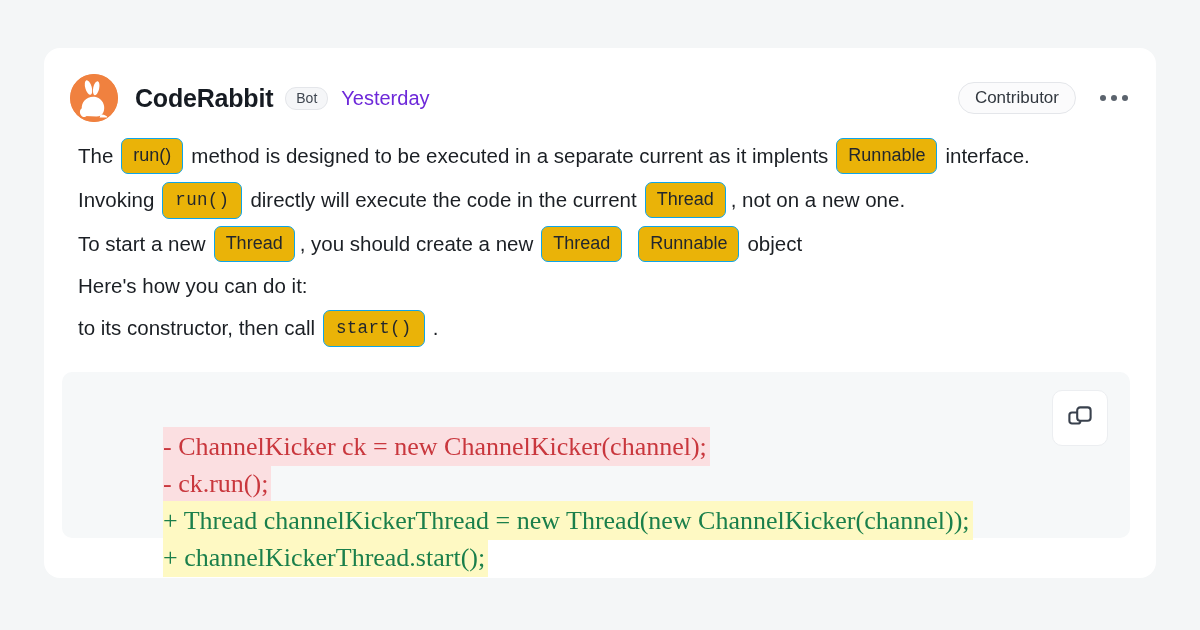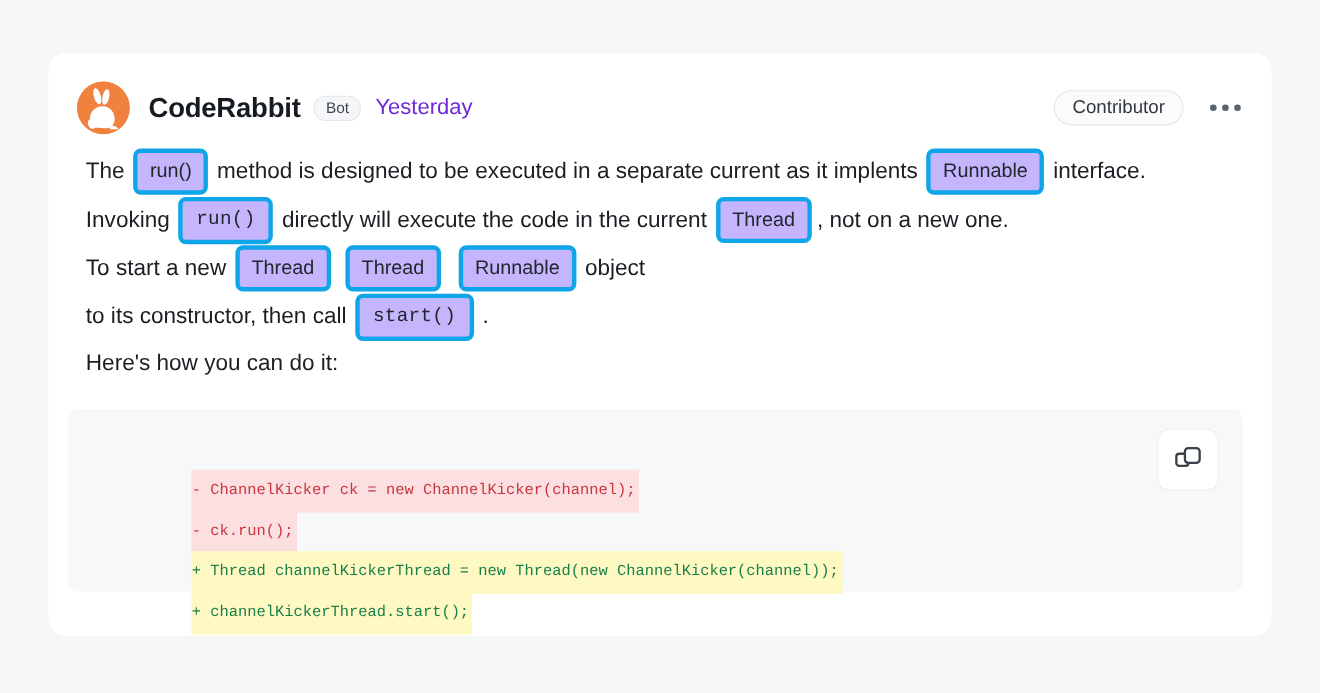--- a/index.html
+++ b/index.html
@@ -113,22 +113,22 @@
     flex-wrap: nowrap;
     height: 44px;
     white-space: pre;
   }
   .line.last { height: 40px; }
 
   .chip {
     display: inline-flex;
     align-items: center;
     justify-content: center;
-    border: 4px solid #0ea5e9;
-    background: #c4b5fd;
+    border: 1px solid #0ea5e9;
+    background: #eab308;
     border-radius: 7px;
     color: #22272e;
     box-sizing: border-box;
     white-space: pre;
   }
   .chip.sans {
     font-family: "Liberation Sans", sans-serif;
     font-size: 18px;
     padding: 6px 11px 7px 11px;
   }
@@ -145,22 +145,22 @@
   .code-wrap {
     position: relative;
     margin: 22px 26px 0 18px;
     background: #f6f8f9;
     border-radius: 10px;
     padding: 18px 0 22px 0;
     height: 166px;
     box-sizing: border-box;
   }
   .code-line {
-    font-family: Liberation Mono, monospace;
-    font-size: 14px;
+    font-family: Liberation Serif, serif;
+    font-size: 26px;
     line-height: 37px;
     height: 37px;
     white-space: pre;
     padding-left: 62px;
   }
   .code-line span.seg {
     display: inline-block;
     padding: 1px 3px 1px 0;
   }
   .code-line.del { color: #c9373d; }
@@ -229,35 +229,35 @@
       <span>Invoking</span><span class="sp"></span>
       <span class="chip mono">run()</span><span class="sp"></span>
       <span>directly will execute the code in the current</span><span class="sp"></span>
       <span class="chip sans">Thread</span><span class="sp-sm"></span>
       <span>, not on a new one.</span>
     </div>
 
     <div class="line">
       <span>To start a new</span><span class="sp"></span>
       <span class="chip sans">Thread</span><span class="sp-sm"></span>
-      <span class="sp"></span>
+      <span>, you should create a new</span><span class="sp"></span>
       <span class="chip sans">Thread</span><span class="sp"></span>
       <span class="sp"></span>
       <span class="chip sans">Runnable</span><span class="sp"></span>
       <span>object</span>
     </div>
 
+    <div class="line last">
+      <span>Here's how you can do it:</span>
+    </div>
+
     <div class="line">
       <span>to its constructor, then call</span><span class="sp"></span>
       <span class="chip mono">start()</span><span class="sp"></span>
       <span>.</span>
-    </div>
-
-    <div class="line last">
-      <span>Here's how you can do it:</span>
     </div>
   </div>
 
   <div class="code-wrap">
 
     <div class="code-line del">
       <span class="seg">- ChannelKicker ck = new ChannelKicker(channel);</span>
     </div>
     <div class="code-line del">
       <span class="seg">- ck.run();</span>

